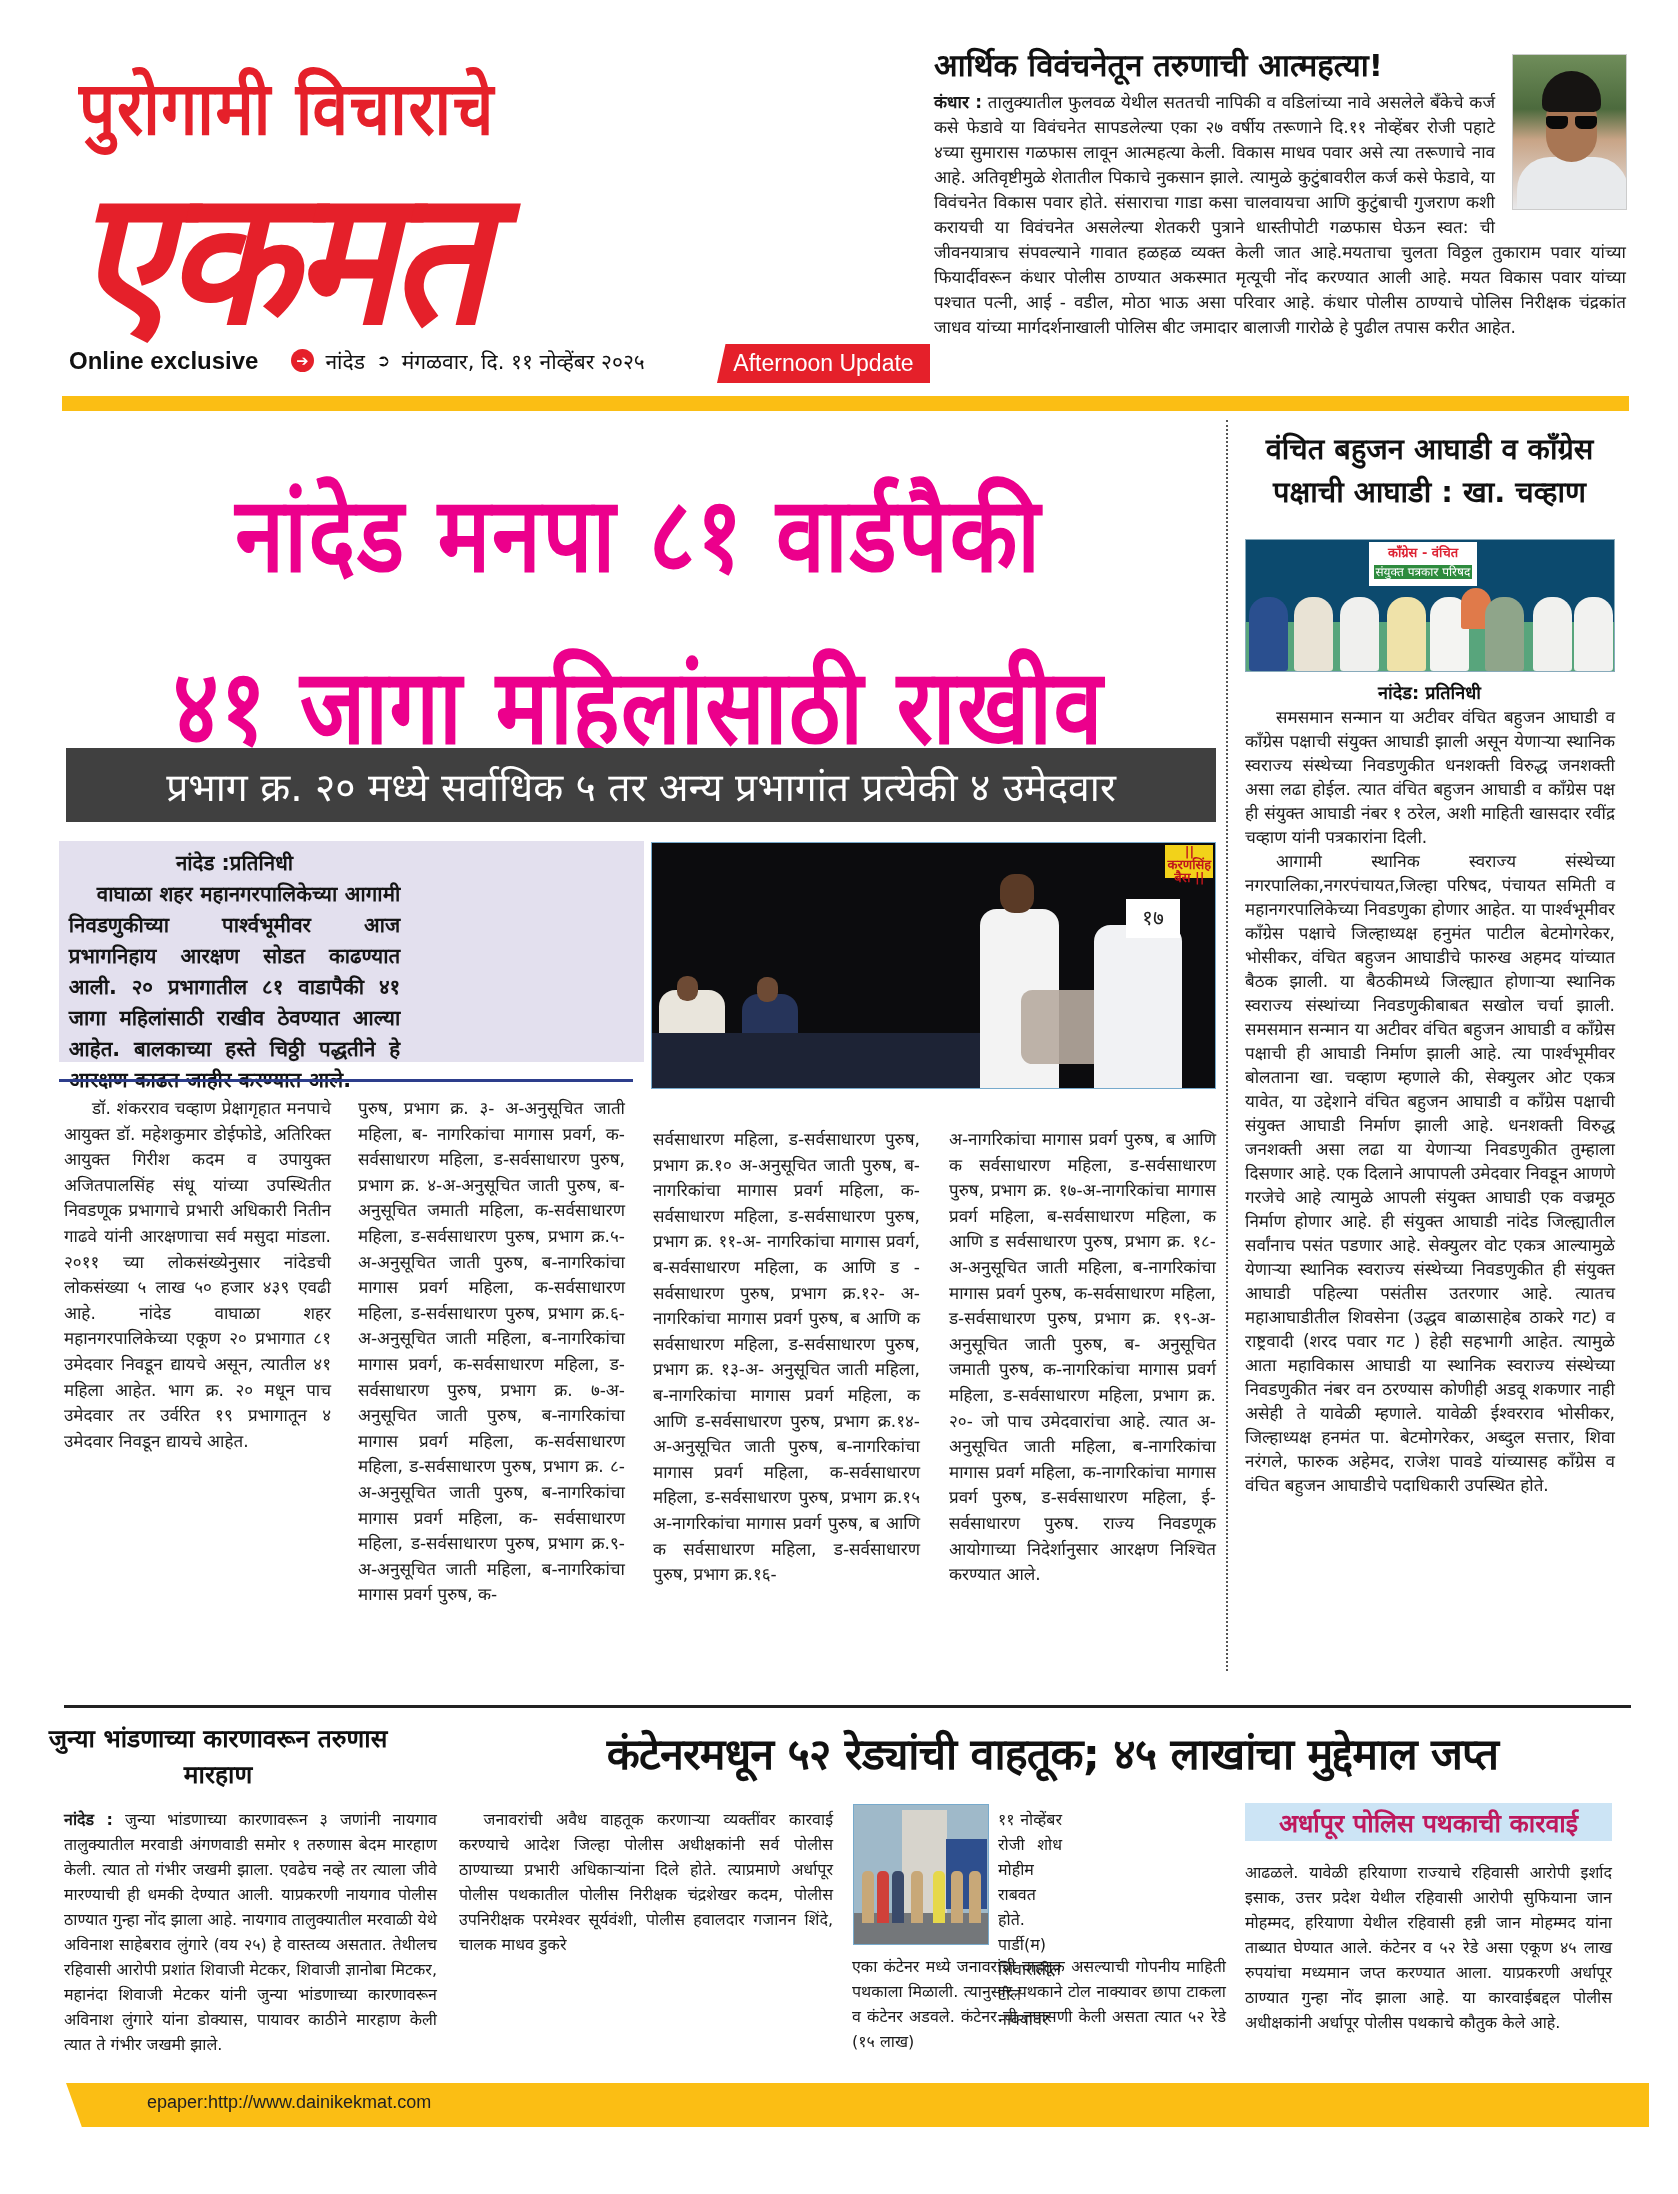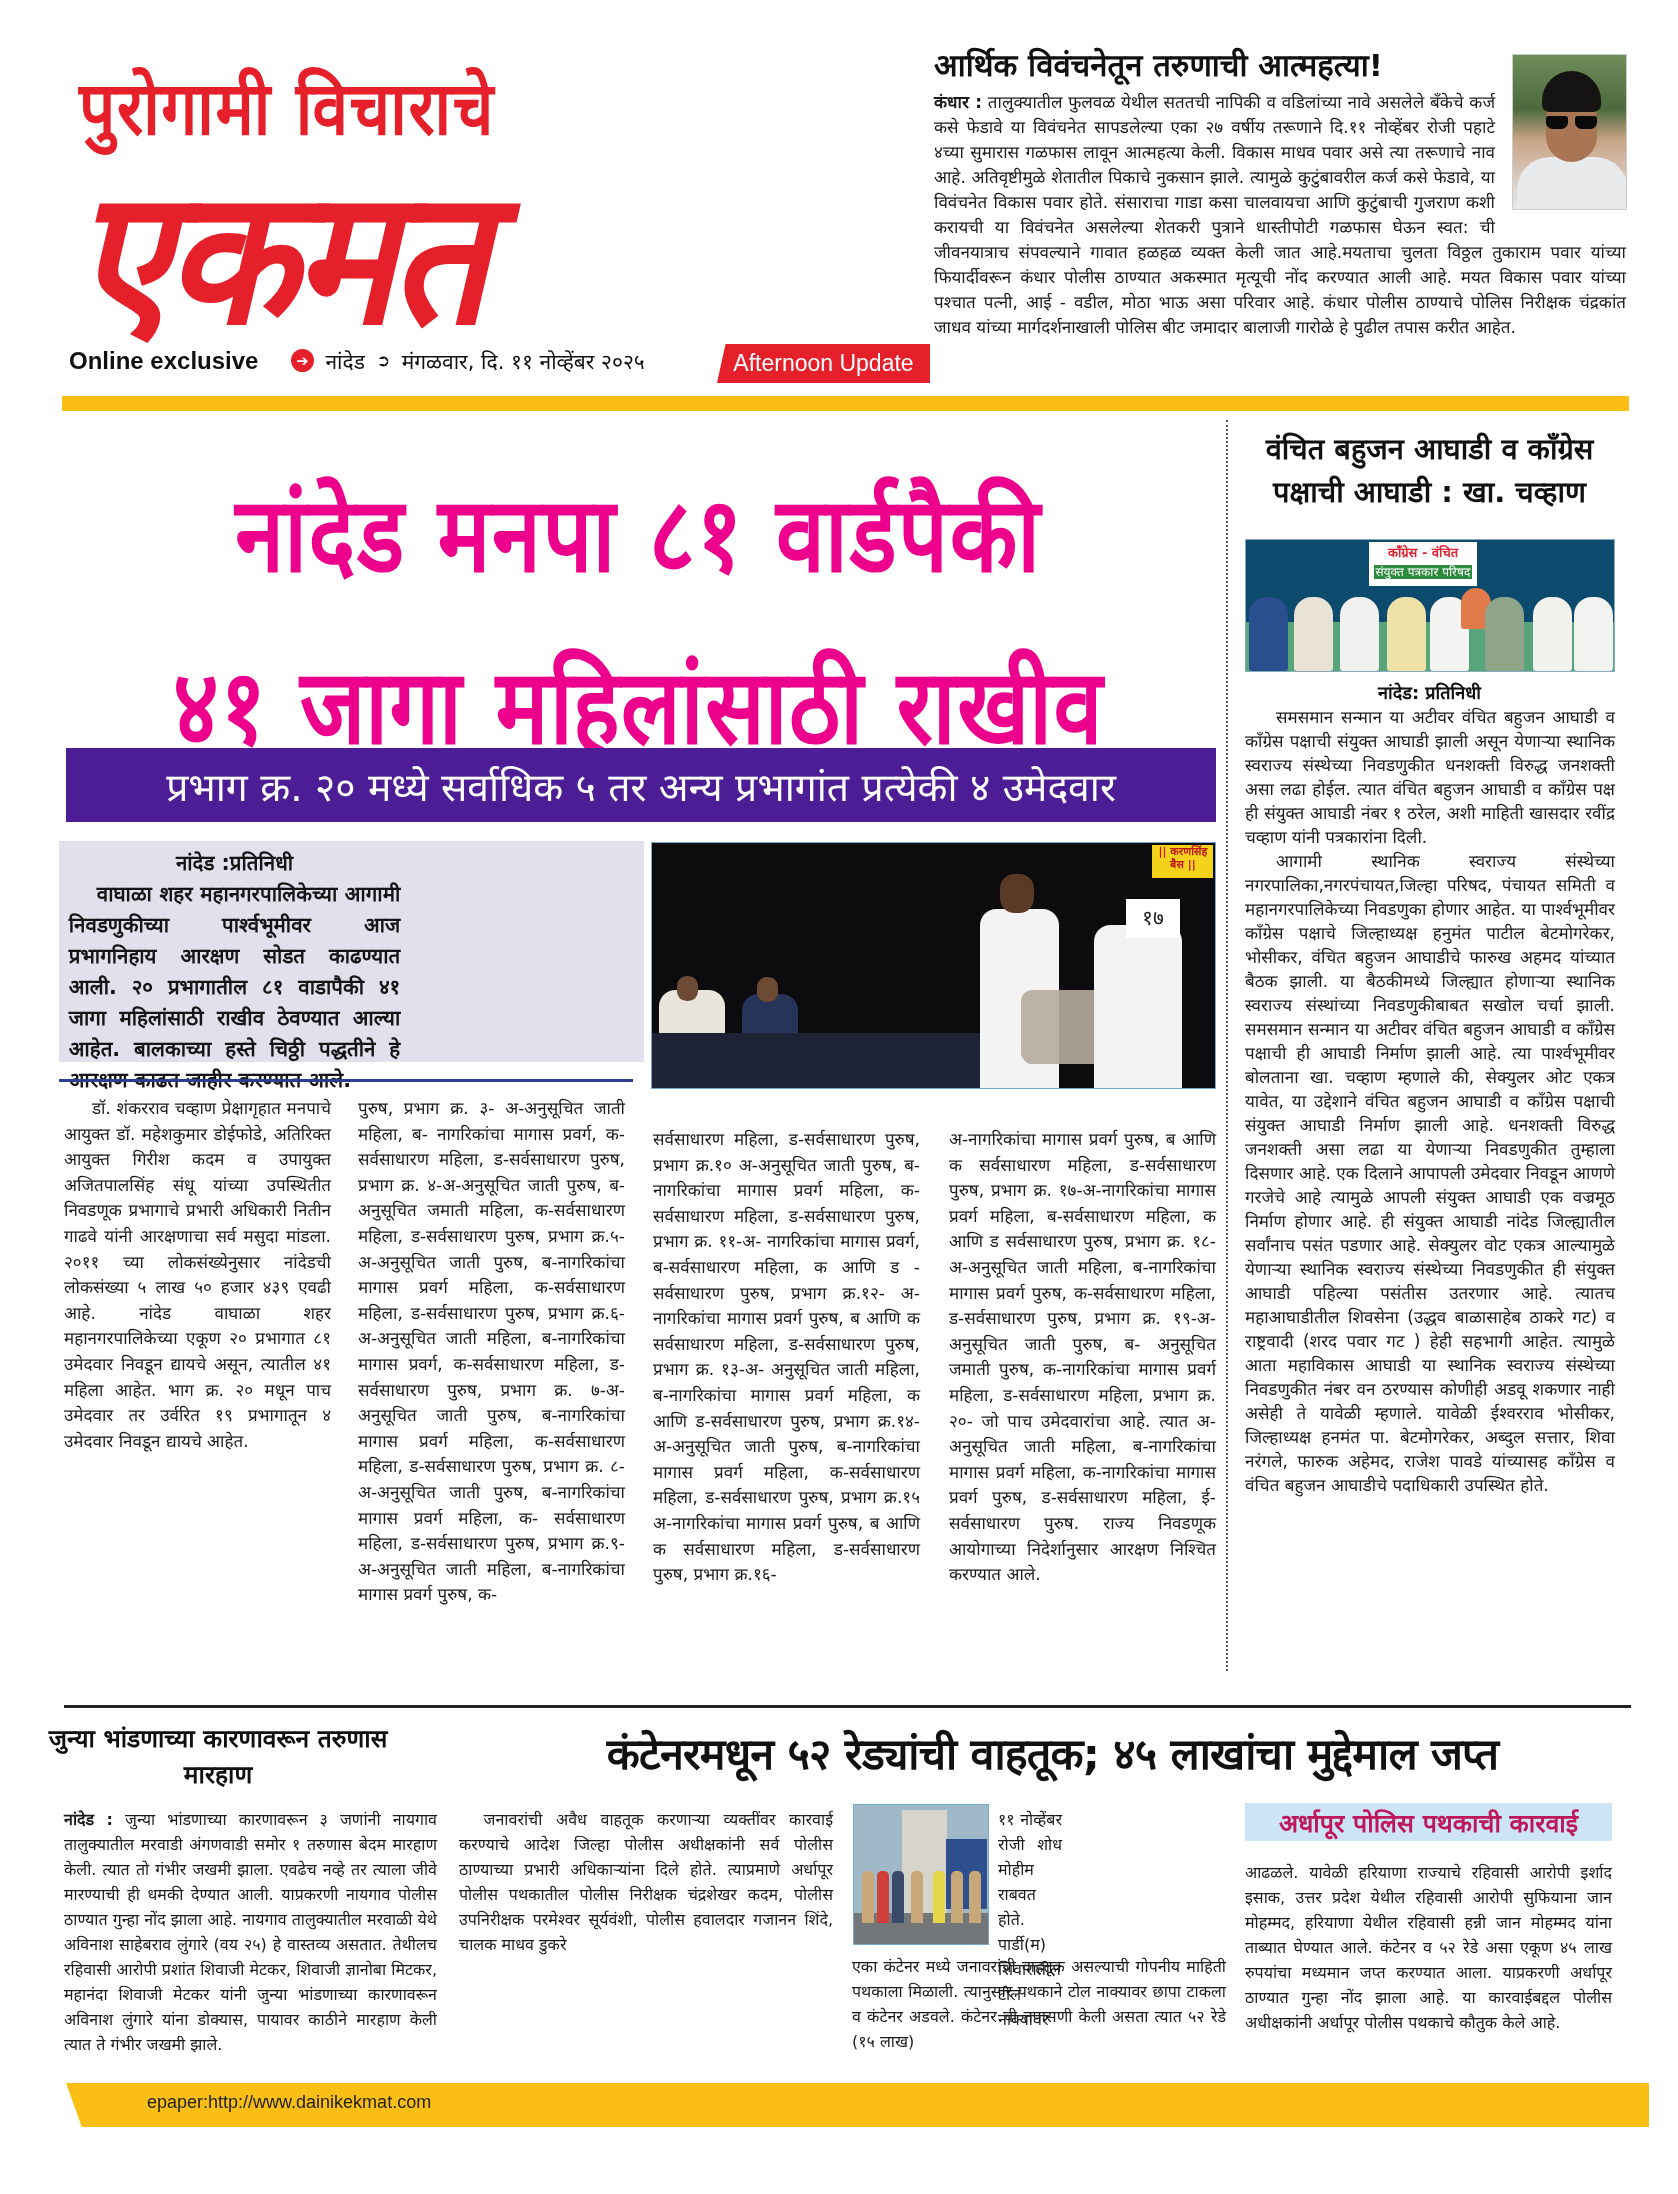--- a/index.html
+++ b/index.html
@@ -61,42 +61,42 @@
   .yrule { left: 62px; top: 396px; width: 1567px; height: 14.7px; background: #fbbe14; }
 
   
   .main-head {
     left: 57px; top: 449px; width: 1163px; text-align: center;
     font-family: "DejaVu Sans", sans-serif; font-weight: bold; color: #ec008c;
     font-size: 88px; line-height: 146px; letter-spacing: 1.6px;
     transform: scaleY(1.18); transform-origin: top center;
   }
   .subhead-bar {
-    left: 66px; top: 748px; width: 1150px; height: 74px; background: #4c1d95;
+    left: 66px; top: 748px; width: 1150px; height: 74px; background: #404040;
     color: #fff; font-size: 39px; display: flex; align-items: center; justify-content: center;
     white-space: nowrap;
   }
 
   
   .intro-box {
     left: 59px; top: 841px; width: 351px; height: 221px; background: #e3e0ee;
     padding: 6.6px 9.8px; font-weight: bold; font-size: 20.5px; line-height: 31px; text-align: justify; color: #151515;
   }
   .intro-box .dl { text-align: center; display: block; }
   .intro-box .indent { display: inline-block; width: 28px; }
   
   .blue-rule { left: 59px; top: 1079px; width: 574px; height: 3.3px; background: #2d3e8c; }
 
   
   .lottery-photo {
     left: 651px; top: 842px; width: 565px; height: 247px; background: #0c0c0e; overflow: hidden; border: 0.8px solid #7ac;
   }
   .lottery-photo .table { position: absolute; left: 0; top: 190px; width: 344px; height: 57px; background: #1d2335; }
   .lottery-photo .p { position: absolute; border-radius: 16.4px 16.4px 0 0; }
-  .lottery-photo .tag { position: absolute; right: 1.6px; top: 1.6px; width: 61px; height: 33px; background: #f2d21a; color: #c0161c; font-size: 11px; font-weight: bold; text-align: center; line-height: 13px; }
+  .lottery-photo .tag { position: absolute; right: 1.6px; top: 1.6px; width: 48px; height: 33px; background: #f2d21a; color: #c0161c; font-size: 13px; font-weight: bold; text-align: center; line-height: 13px; }
   .lottery-photo .card { position: absolute; left: 474px; top: 56px; width: 54px; height: 39px; background: #fff; color: #222; font-size: 21px; text-align: center; line-height: 39px; }
   .lottery-photo .drum { position: absolute; left: 369px; top: 147px; width: 87px; height: 74px; background: #b7aba0; border-radius: 11.5px; opacity: .9; }
 
   
   .col {
     font-size: 17px; line-height: 25.6px; text-align: justify; color: #1b1b1b;
   }
   .col p { text-indent: 28px; }
   .col p.noind { text-indent: 0; }
   .c1 { left: 64px; top: 1096px; width: 267px; }

